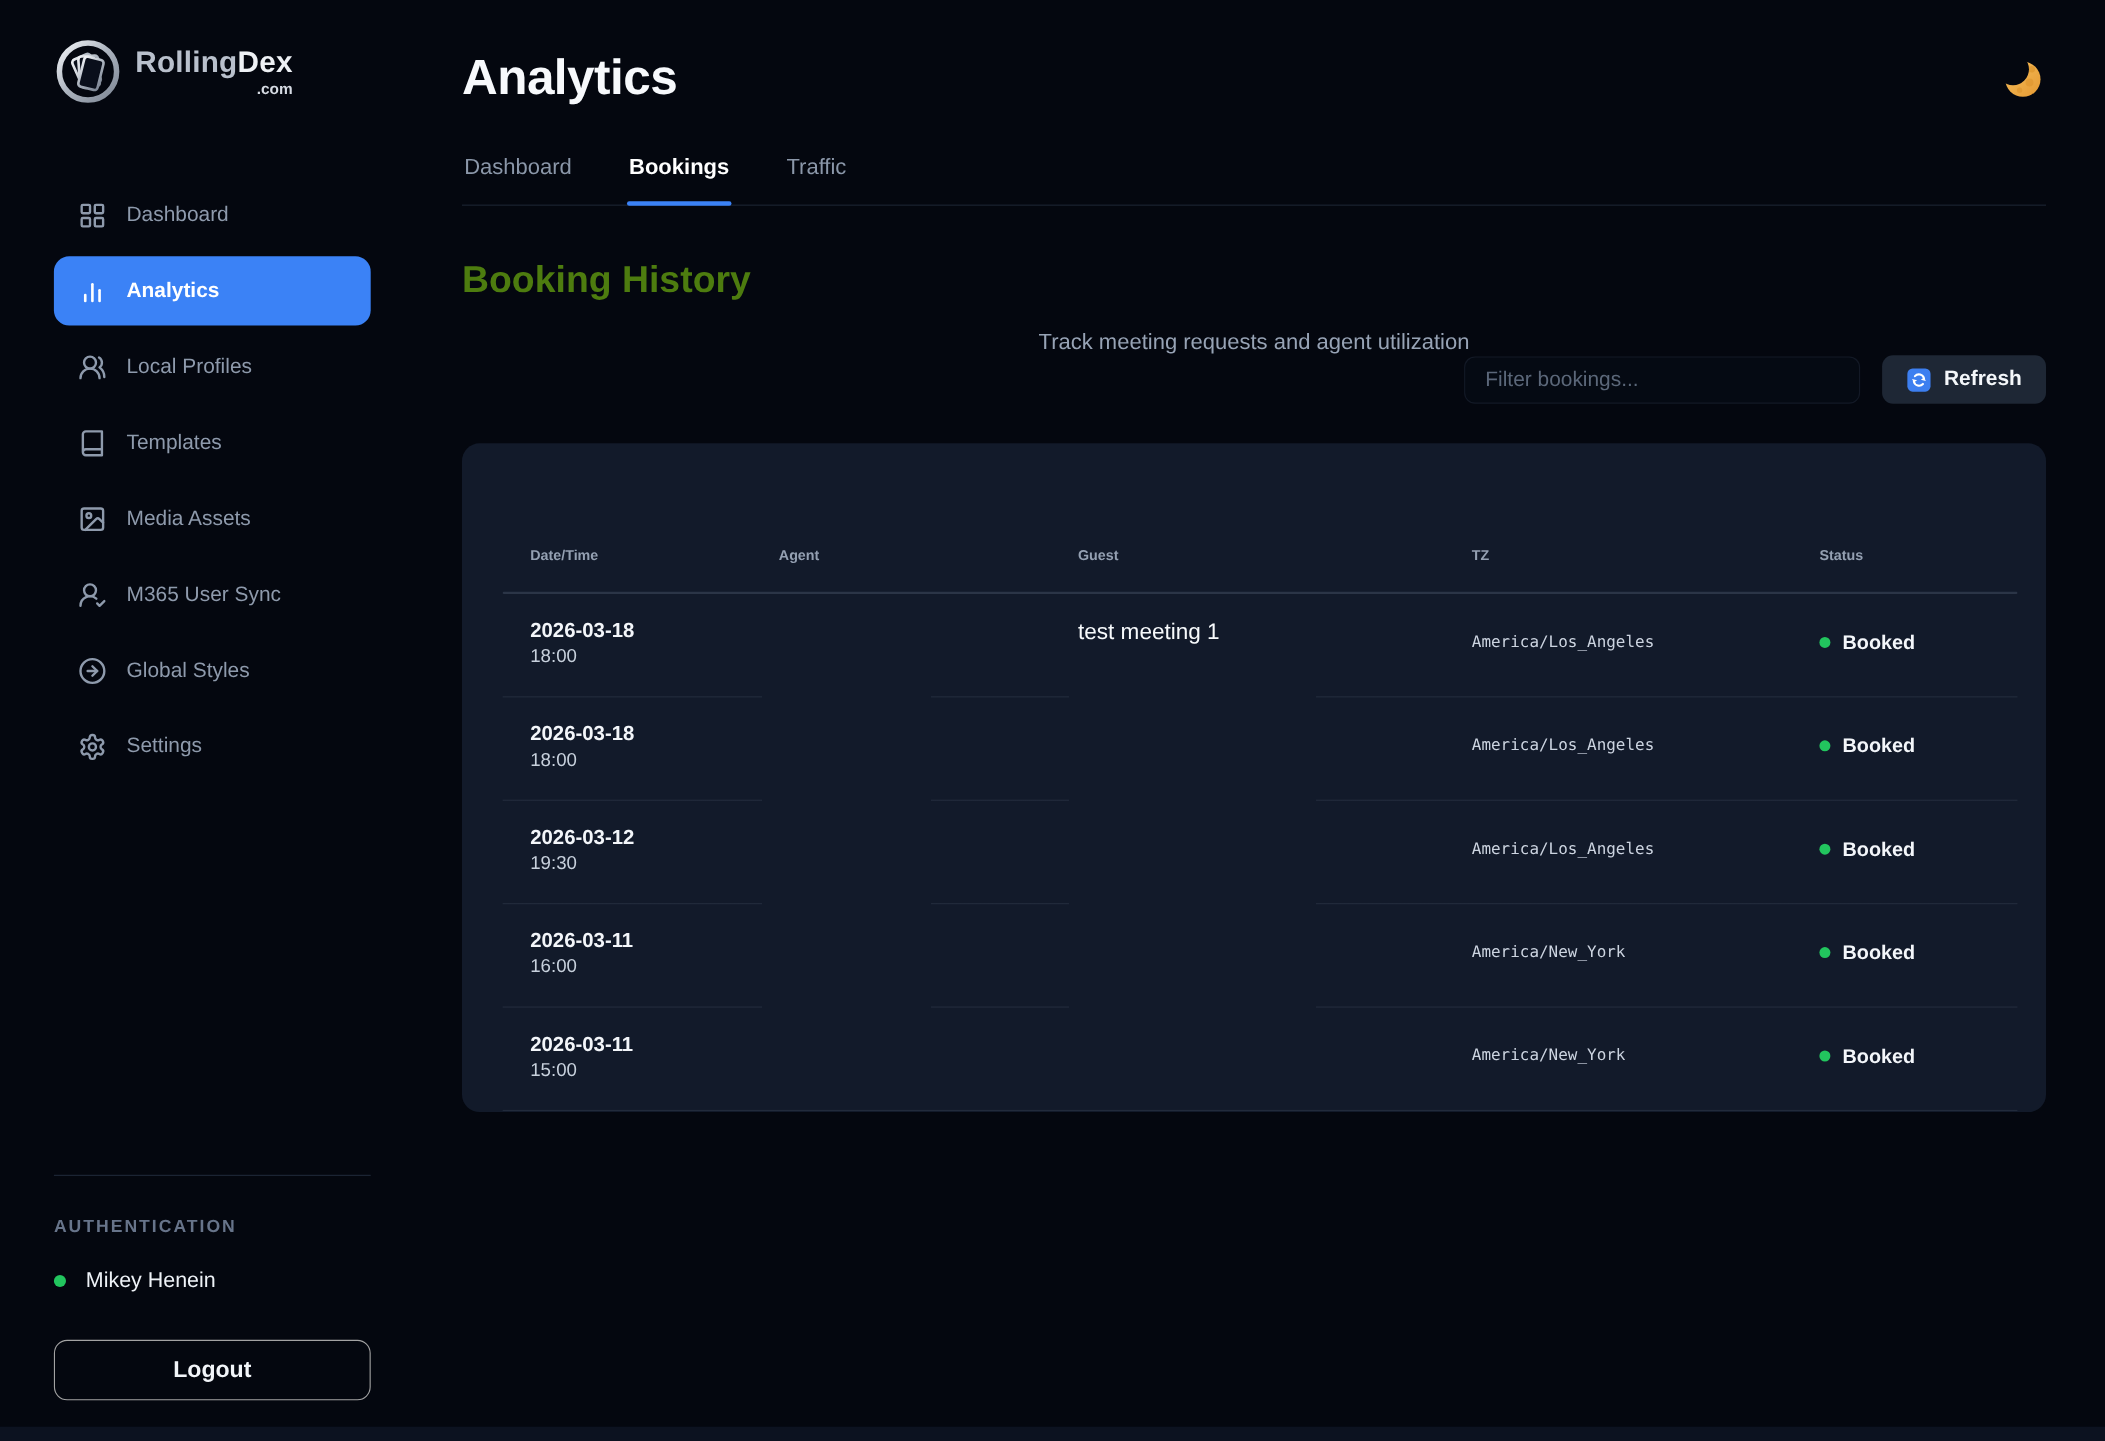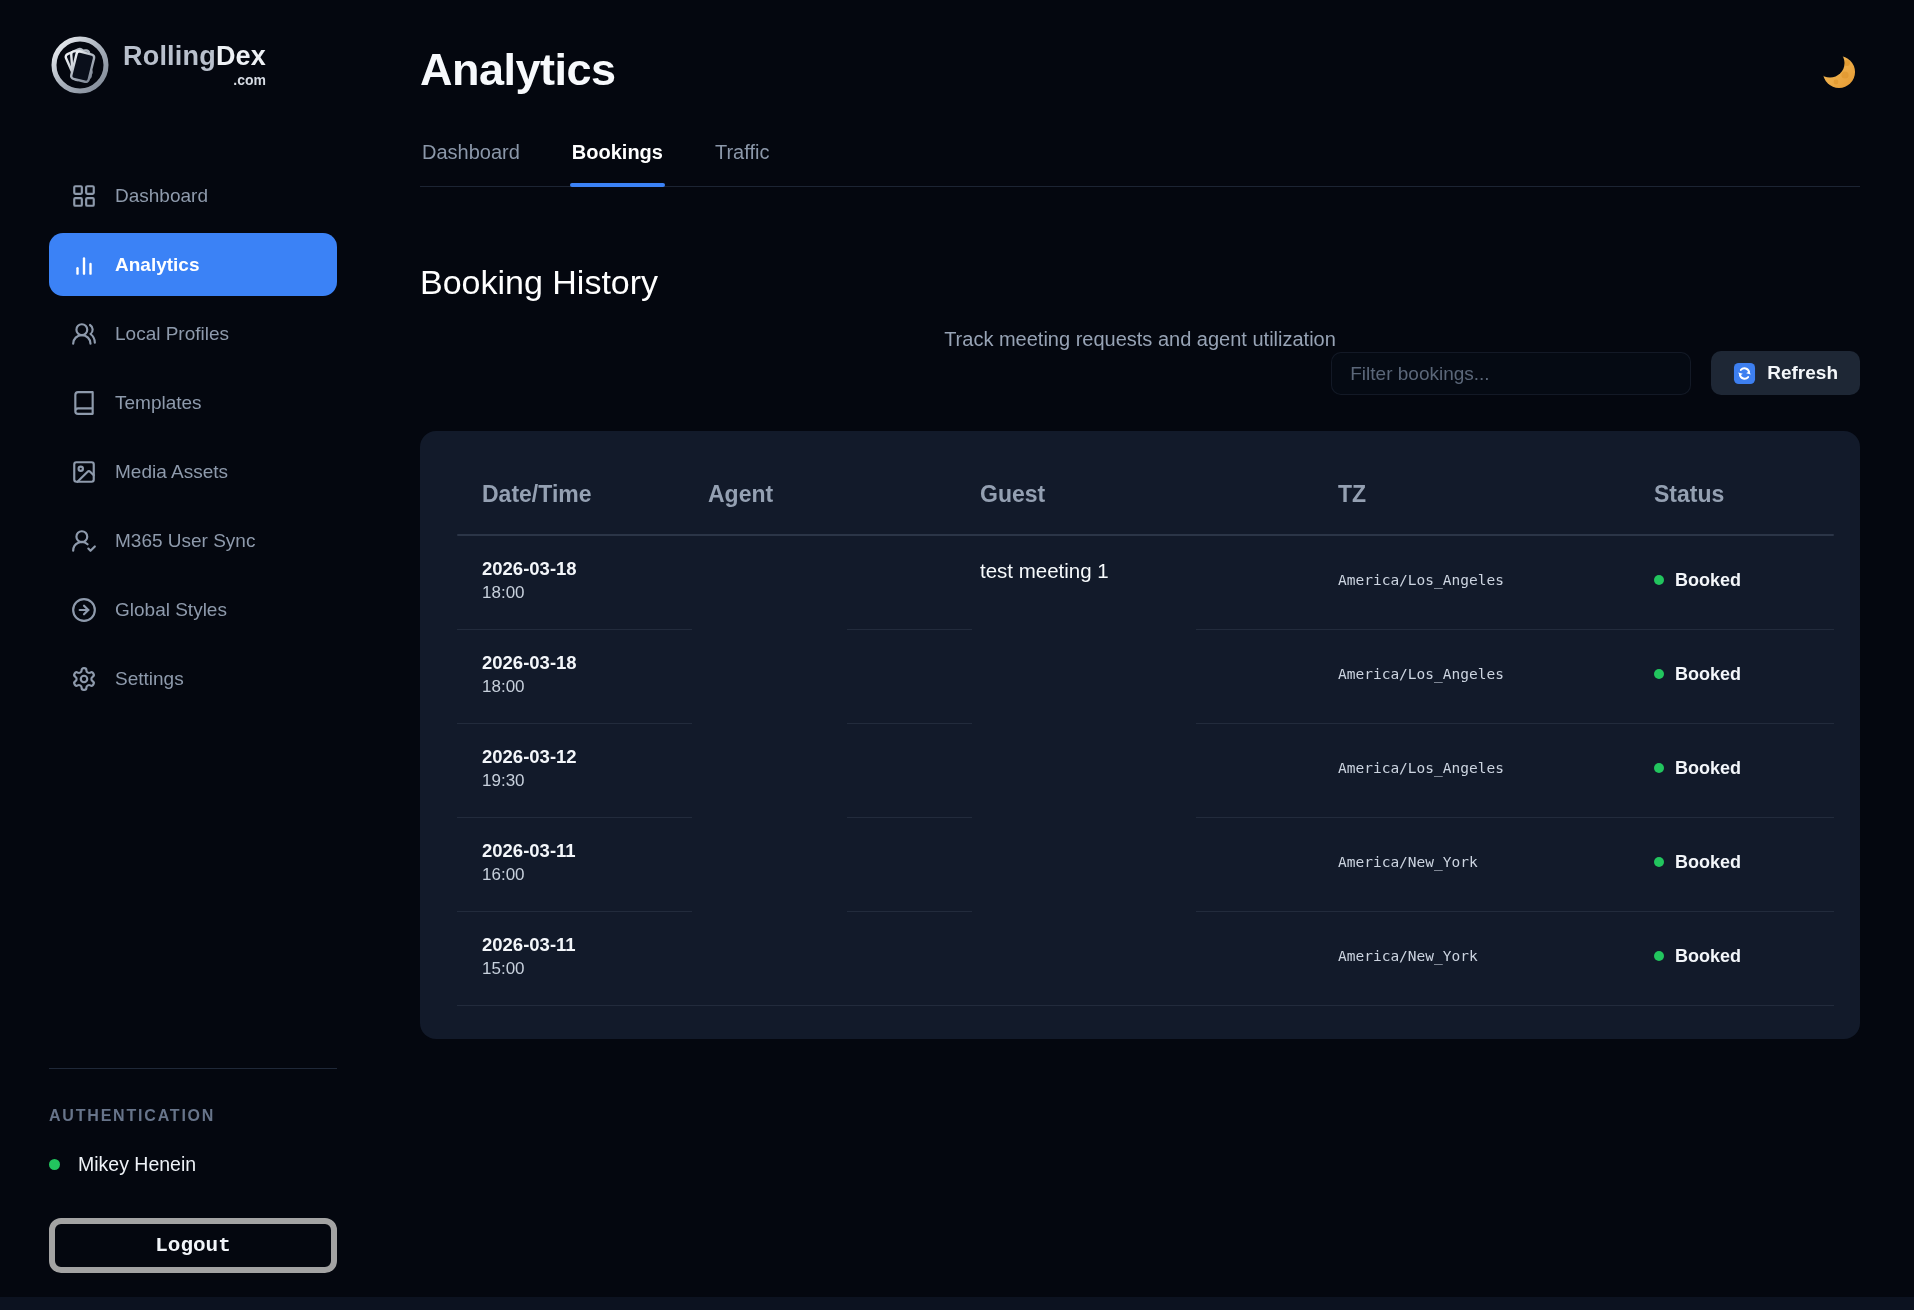--- a/index.html
+++ b/index.html
@@ -30,37 +30,37 @@
   }
   .nav-item svg { flex:0 0 auto; }
   .nav-item.active { background:#3b82f6; color:#ffffff; font-weight:600; }
   .side-bottom { margin-top:auto; }
   .side-divider { border-top:1px solid #1f2838; }
   .auth-label { margin-top:38px; font-size:16px; font-weight:700; letter-spacing:1.8px; color:#67748a; }
   .auth-user { margin-top:28px; display:flex; align-items:center; gap:18px; font-size:19.5px; color:#eef2f7; }
   .dot { width:11px; height:11px; border-radius:50%; background:#22c55e; flex:0 0 auto; }
   .logout-btn {
     margin-top:42px; width:100%; height:55px; background:transparent;
-    border:6px solid #a3a3a3; border-radius:12px; color:#f2f5f9;
-    font-size:21px; font-weight:700; font-family:Liberation Mono, monospace; cursor:pointer;
+    border:1px solid #a3a3a3; border-radius:12px; color:#f2f5f9;
+    font-size:21px; font-weight:700; font-family:Liberation Sans, sans-serif; cursor:pointer;
   }
   
   .main { position:absolute; left:362px; right:0; top:0; bottom:0; padding:44px 54px 0 58px; }
   .main-header { display:flex; justify-content:space-between; align-items:flex-start; }
   .page-title { font-size:45px; font-weight:800; letter-spacing:-.5px; color:#f7f9fc; }
   .theme-btn { background:none; border:none; cursor:pointer; padding:0; margin-top:4px; }
   .page-subtitle { margin-top:16px; font-size:22.5px; color:#97a3b5; }
   .tabs { margin-top:44px; display:flex; gap:48px; border-bottom:1px solid #1c2433; }
   .tab { position:relative; padding:0 2px 22px; font-size:20px; color:#8b97a9; cursor:pointer; }
   .tab.active { color:#ffffff; font-weight:700; }
   .tab.active::after {
     content:""; position:absolute; left:0; right:0; bottom:-1px; height:4px;
     background:#3b82f6; border-radius:2px;
   }
-  .section-title { margin-top:76px; font-size:34px; font-weight:400; color:#ffffff; }
+  .section-title { margin-top:48px; font-size:34px; font-weight:700; color:#4d7c0f; }
   .controls-row { margin-top:26px; display:flex; align-items:center;flex-direction:column; }
   .controls-sub { font-size:20px; color:#97a3b5; }
   .controls-right { margin-left:auto; display:flex; align-items:flex-end; gap:20px; }
   .filter-input {
     width:360px; height:43px; background:rgba(8,13,24,.55);
     border:1px solid #28324466; border-radius:10px; padding:0 18px;
     color:#e2e8f0; font-size:19px; font-family:inherit; outline:none;
   }
   .filter-input::placeholder { color:#5b6779; }
   .btn {
@@ -69,21 +69,21 @@
     font-size:19px; font-weight:700; font-family:inherit; cursor:pointer;
   }
   
   .card {
     margin-top:36px; height:608px; background:#121a2a; border-radius:16px;
     padding:22px 26px 0 37px; overflow:hidden;
   }
   .grid-row { display:grid; grid-template-columns:226px 272px 358px 316px 1fr; align-items:center; }
   .cell { padding-left:25px; }
   .thead { padding:28px 0 26px; }
-  .th { font-size:23px; font-weight:600; color:#94a0b2; }
+  .th { font-size:13px; font-weight:600; color:#94a0b2;margin-top:44px; }
   .head-divider { height:2px; background:#2b3547; border-radius:1px; }
   .trow { padding:21px 0 26px; min-height:93px; }
   .dt-date { font-size:18.5px; font-weight:700; color:#f3f6fa; }
   .dt-time { font-size:17px; color:#c7d0dc; margin-top:3px; }
   .guest-cell { align-self:start; padding-top:2px; font-size:20.5px; color:#f7fafc; }
   .tz-cell { font-family:"DejaVu Sans Mono", monospace; font-size:14.5px; color:#ccd4e0; }
   .status-cell { display:flex; align-items:center; gap:11px; }
   .status-dot { width:10px; height:10px; border-radius:50%; background:#22c55e; }
   .status-text { font-size:18px; font-weight:700; color:#f3f6fa; }
   .row-divider { height:1px;

